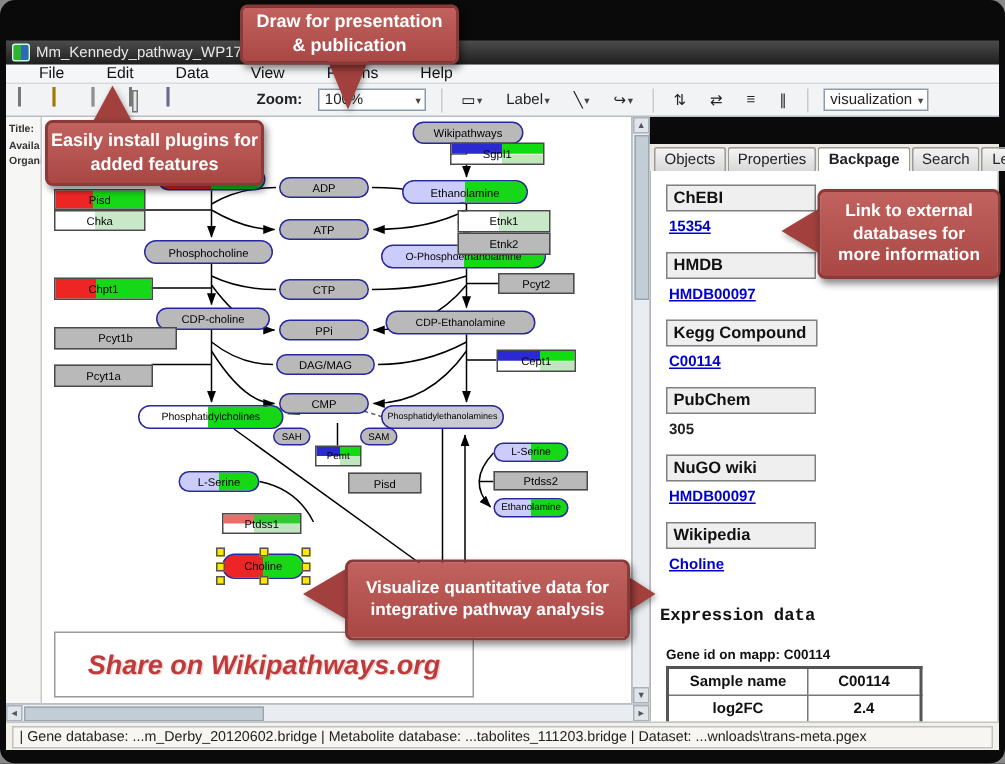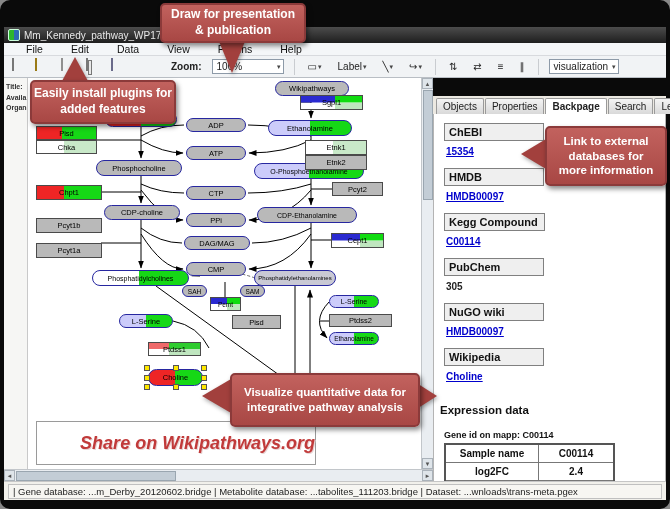--- a/index.html
+++ b/index.html
@@ -66,39 +66,39 @@
        border-bottom:none;border-radius:2px 2px 0 0;color:#222;}
   .tab.active{background:#fff;position:relative;top:1px;padding-bottom:3px;font-weight:bold;}
   .panel-body{position:absolute;left:0;top:18px;right:0;bottom:0;background:#fff;border:1px solid #b4b4b4;
               border-top:none;overflow:hidden;padding:8px 0 0 0;box-sizing:border-box;}
   .bp-section{margin:0 0 10px 10px;}
   .bp-header{display:inline-block;min-width:88px;border:1px solid #808080;background:#efefef;
              font-size:11px;font-weight:bold;color:#111;padding:2px 6px 2px 4px;}
   .bp-value{margin:5px 0 0 2px;font-size:10px;font-weight:bold;}
   .bp-value a{color:#0000cc;text-decoration:underline;}
   .bp-value span{color:#222;}
-  .exp-title{font-size:11.5px;font-weight:bold;margin:22px 0 14px 6px;color:#111;}
+  .exp-title{font-size:11.5px;font-weight:bold;margin:22px 0 14px 6px;color:#111;font-family:Liberation Mono, monospace;}
   .gene-line{font-size:9px;font-weight:bold;margin:0 0 3px 10px;color:#111;}
   table.exp{border-collapse:collapse;margin-left:10px;border:2px solid #555;}
   table.exp td{border:1px solid #777;font-size:10px;font-weight:bold;text-align:center;padding:3px 6px;background:#fff;color:#111;}
   table.exp td:first-child{width:80px;}
   table.exp td:last-child{width:62px;}
   
   .statusbar{position:absolute;left:4px;top:481px;width:662px;height:19px;background:#f1f0eb;border-top:1px solid #c6c6c6;
              display:flex;align-items:center;box-sizing:border-box;padding:0 4px;}
   .status-inner{border:1px solid #c0c0c0;background:#f7f6f2;width:100%;font-size:9.5px;color:#222;
                 padding:1px 4px;white-space:nowrap;overflow:hidden;box-sizing:border-box;}
   
   .callout{position:absolute;background:linear-gradient(180deg,#c2625e,#a84744);border:2px solid #8b3a3a;border-radius:5px;
            color:#fff;font-weight:bold;text-align:center;box-shadow:2px 3px 5px rgba(0,0,0,0.45);
            display:flex;flex-direction:column;justify-content:center;z-index:30;font-size:12px;line-height:1.3;}
   .callout .cl{display:block;}
   .tri{position:absolute;width:0;height:0;z-index:29;filter:drop-shadow(1px 2px 2px rgba(0,0,0,0.35));}
   .share-box{position:absolute;left:36px;top:421px;width:278px;height:42px;background:#fff;border:1px solid #9a9a9a;
-             display:flex;align-items:center;justify-content:flex-end;z-index:25;}
+             display:flex;align-items:center;justify-content:center;z-index:25;}
   .share-text{font-size:18px;font-weight:bold;font-style:italic;color:#c13a3a;text-shadow:1px 1px 0 #e8d5d5;}
 </style>
 </head>
 <body>
 
 <div class="frame">
 
   <div class="titlebar">
     <div class="app-icon"></div>
     <div class="title-text">Mm_Kennedy_pathway_WP1771_45176.gpml</div>
@@ -240,21 +240,21 @@
         <div class="handle" style="left: 173px; top: 296.5px;"></div>
         <div class="handle" style="left: 116px; top: 306px;"></div>
         <div class="handle" style="left: 144.5px; top: 306px;"></div>
         <div class="handle" style="left: 173px; top: 306px;"></div>
         <div class="n-rect s-generedgreen" style="left: 8px; top: 48px; width: 61px; height: 14px;">Pisd</div>
         <div class="n-rect s-genewhitegreen" style="left: 8px; top: 62px; width: 61px; height: 14px;">Chka</div>
         <div class="n-rect s-genebluegreen" style="left: 272px; top: 17px; width: 63px; height: 15px;">Sgpl1</div>
         <div class="n-rect s-genewhitegreen" style="left: 277px; top: 62px; width: 62px; height: 15px;">Etnk1</div>
         <div class="n-rect s-genegray" style="left: 277px; top: 77px; width: 62px; height: 15px;">Etnk2</div>
         <div class="n-rect s-generedgreen" style="left: 8px; top: 107px; width: 66px; height: 15px;">Chpt1</div>
-        <div class="n-rect s-genegray" style="left: 8px; top: 140px; width: 66px; height: 15px;">Pcyt1b</div>
+        <div class="n-rect s-genegray" style="left: 8px; top: 140px; width: 82px; height: 15px;">Pcyt1b</div>
         <div class="n-rect s-genegray" style="left: 8px; top: 165px; width: 66px; height: 15px;">Pcyt1a</div>
         <div class="n-rect s-genegray" style="left: 304px; top: 104px; width: 51px; height: 14px;">Pcyt2</div>
         <div class="n-rect s-genebluegreen" style="left: 303px; top: 155px; width: 53px; height: 15px;">Cept1</div>
         <div class="n-rect s-genebluegreen" style="left: 182px; top: 219px; width: 31px; height: 14px; font-size: 6.5px;">Pemt</div>
         <div class="n-rect s-genegray" style="left: 204px; top: 237px; width: 49px; height: 14px;">Pisd</div>
         <div class="n-rect s-geneptdss1" style="left: 120px; top: 264px; width: 53px; height: 14px;">Ptdss1</div>
         <div class="n-rect s-genegray" style="left: 301px; top: 236px; width: 63px; height: 13px;">Ptdss2</div>
       </div>
   </div>
 

